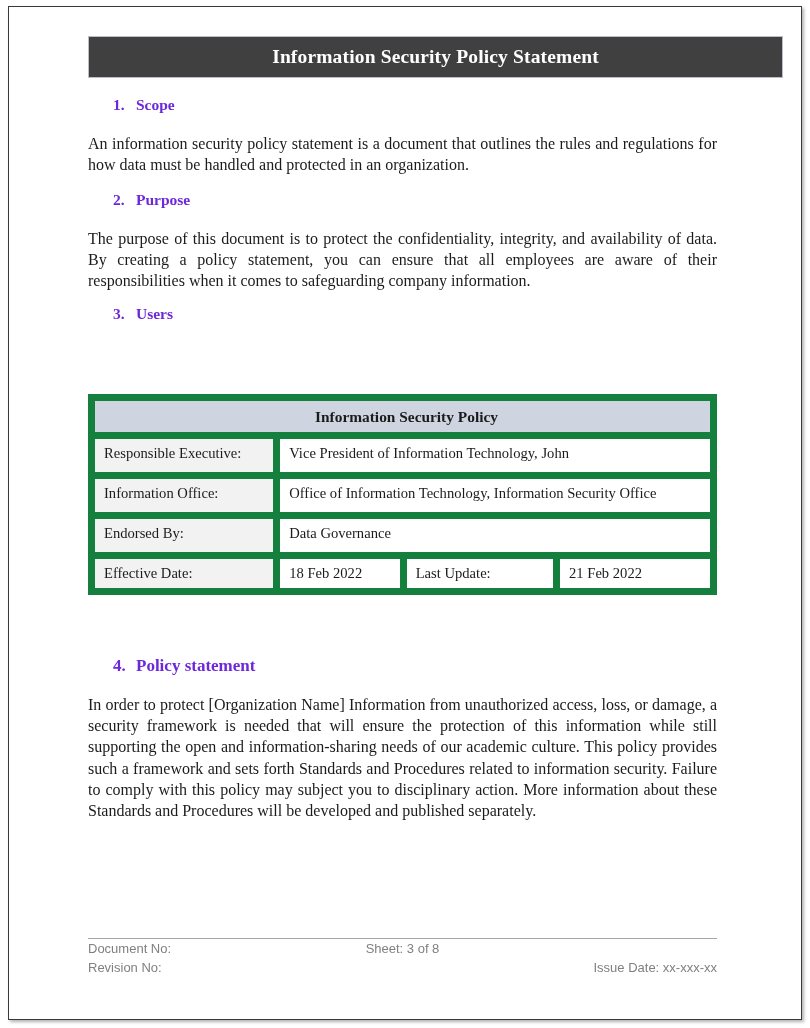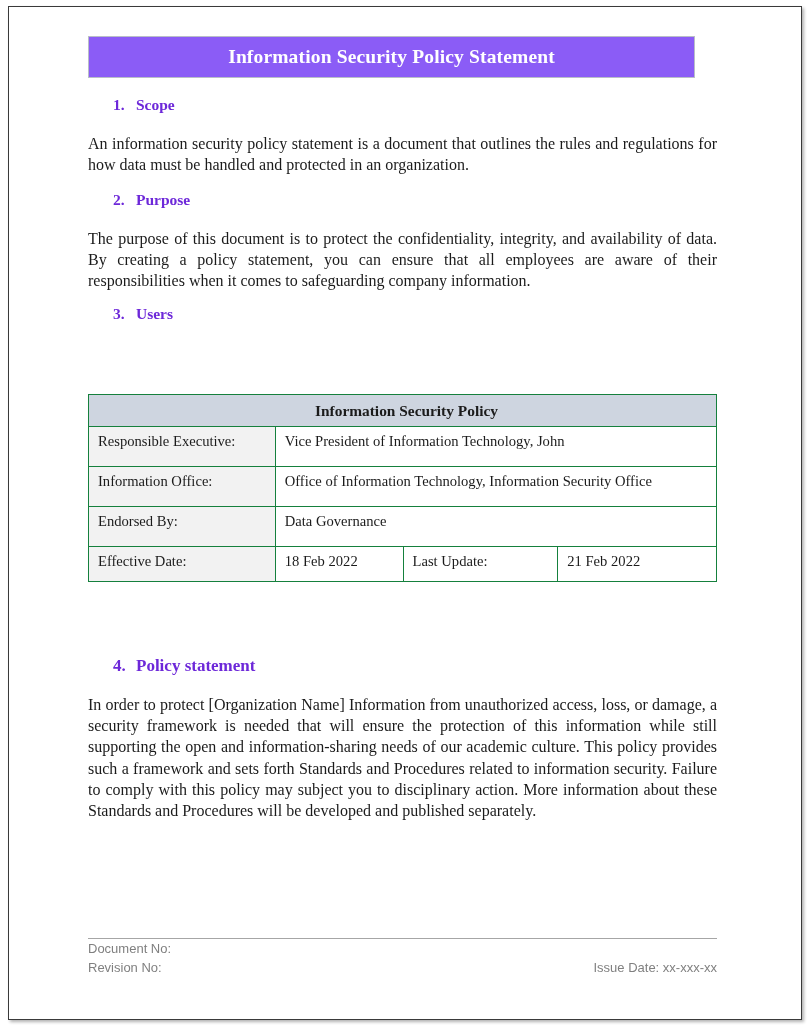--- a/index.html
+++ b/index.html
@@ -27,22 +27,22 @@
   #content {
     position: absolute;
     left: 88px; top: 0;
     width: 629px; height: 1014px;
   }
 
   
   .title-banner {
     position: absolute;
     left: 0px; top: 36px;
-    width: 607px; height: 42px;
-    background: #8b5cf6;
+    width: 695px; height: 42px;
+    background: #404040;
     border: 1px solid #b9bec7;
     display: flex; align-items: center; justify-content: center;
   }
   .title-banner .title-text {
     color: #ffffff;
     font-size: 19.5px;
     font-weight: bold;
     letter-spacing: 0.15px;
     font-family: "Liberation Serif", serif;
   }
@@ -76,21 +76,21 @@
 
   
   .policy-table {
     position: absolute;
     left: 0px; top: 394px;
     width: 629px;
     border-collapse: collapse;
     font-family: "Liberation Serif", serif;
   }
   .policy-table td {
-    border: 1px solid #15803d;
+    border: 7px solid #15803d;
     font-size: 14.6px;
     color: #1b1b1b;
     padding: 6px 1px 6px 9px;
     vertical-align: top;
   }
   .policy-table td.hdr {
     background: #ced5e0;
     text-align: center;
     font-weight: bold;
     font-size: 15.4px;
@@ -186,20 +186,21 @@
 
     <div class="heading big" style="top:656px;">
       <span class="num">4.</span><span>Policy statement</span>
     </div>
     <div class="para" style="top:694px;">In order to protect [Organization Name] Information from unauthorized access, loss, or damage, a security framework is needed that will ensure the protection of this information while still supporting the open and information-sharing needs of our academic culture. This policy provides such a framework and sets forth Standards and Procedures related to information security. Failure to comply with this policy may subject you to disciplinary action. More information about these Standards and Procedures will be developed and published separately.</div>
 
     <div class="footer-rule"></div>
     <div class="footer">
       <div class="footer-row">
         <span class="f-left">Document No:</span>
+        <span class="f-mid">Sheet: 3 of 8</span>
       </div>
       <div class="footer-row">
         <span class="f-left">Revision No:</span>
         <span class="f-right">Issue Date: xx-xxx-xx</span>
       </div>
     </div>
 
   </div>
 </div>
 

